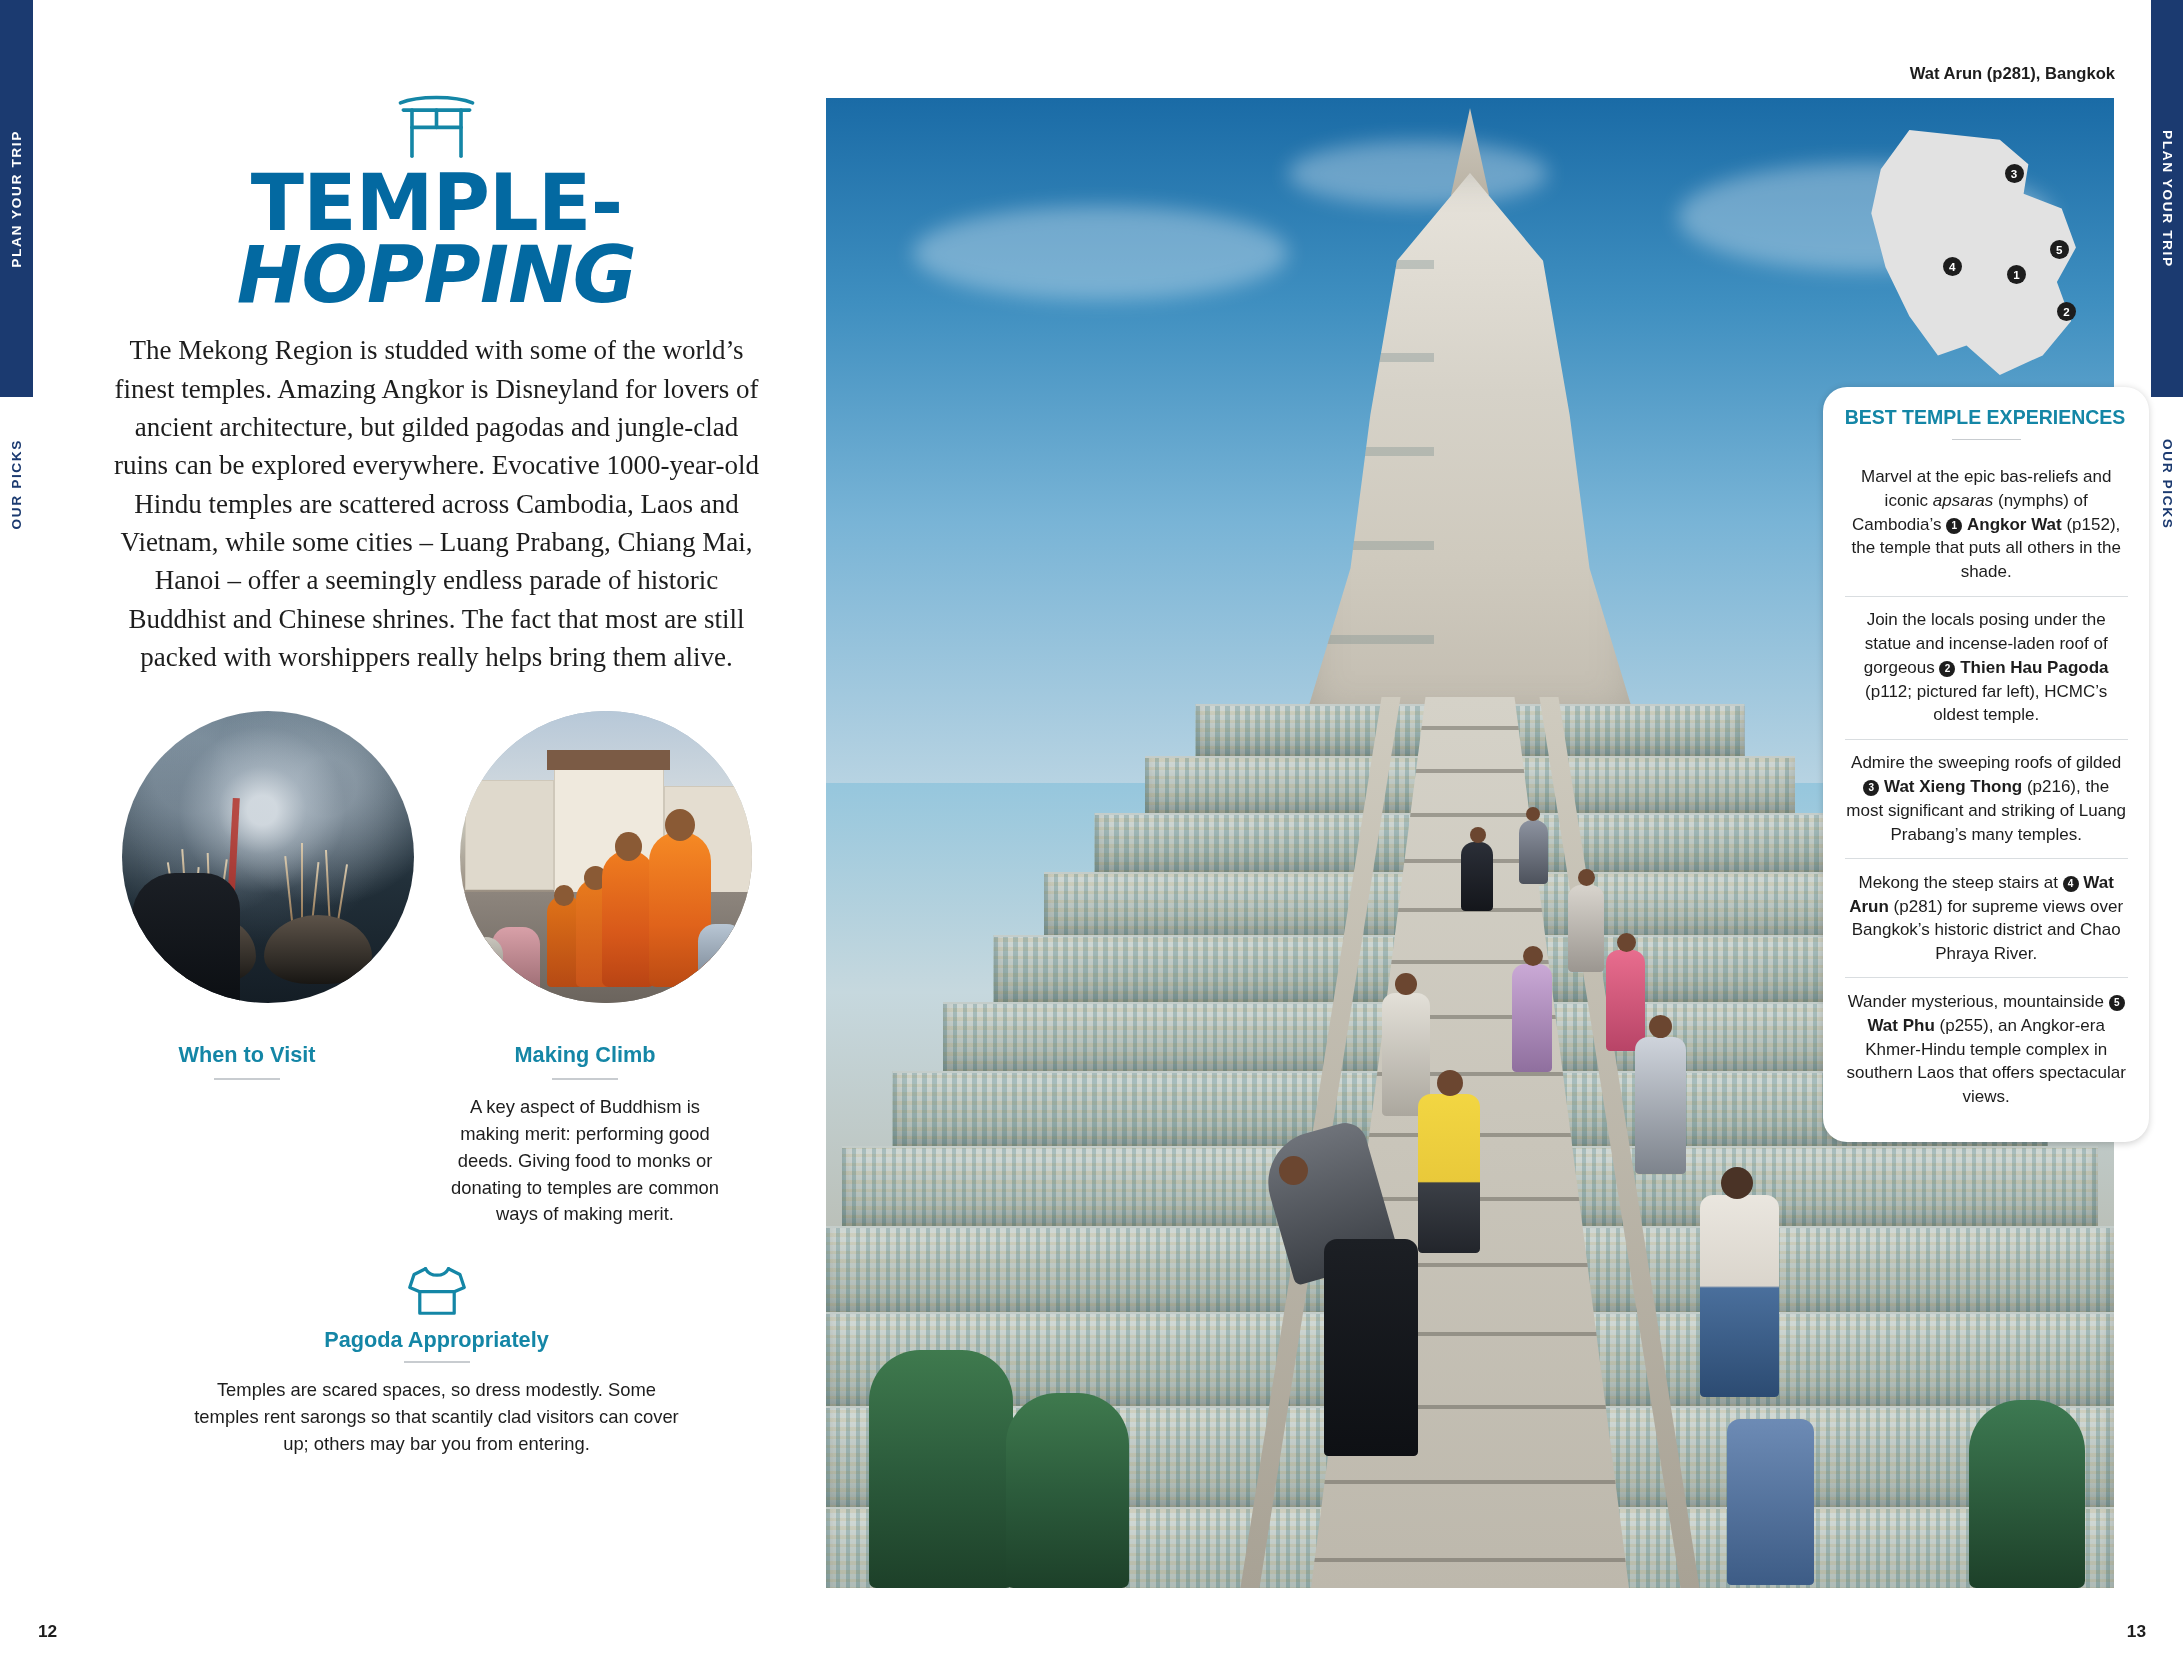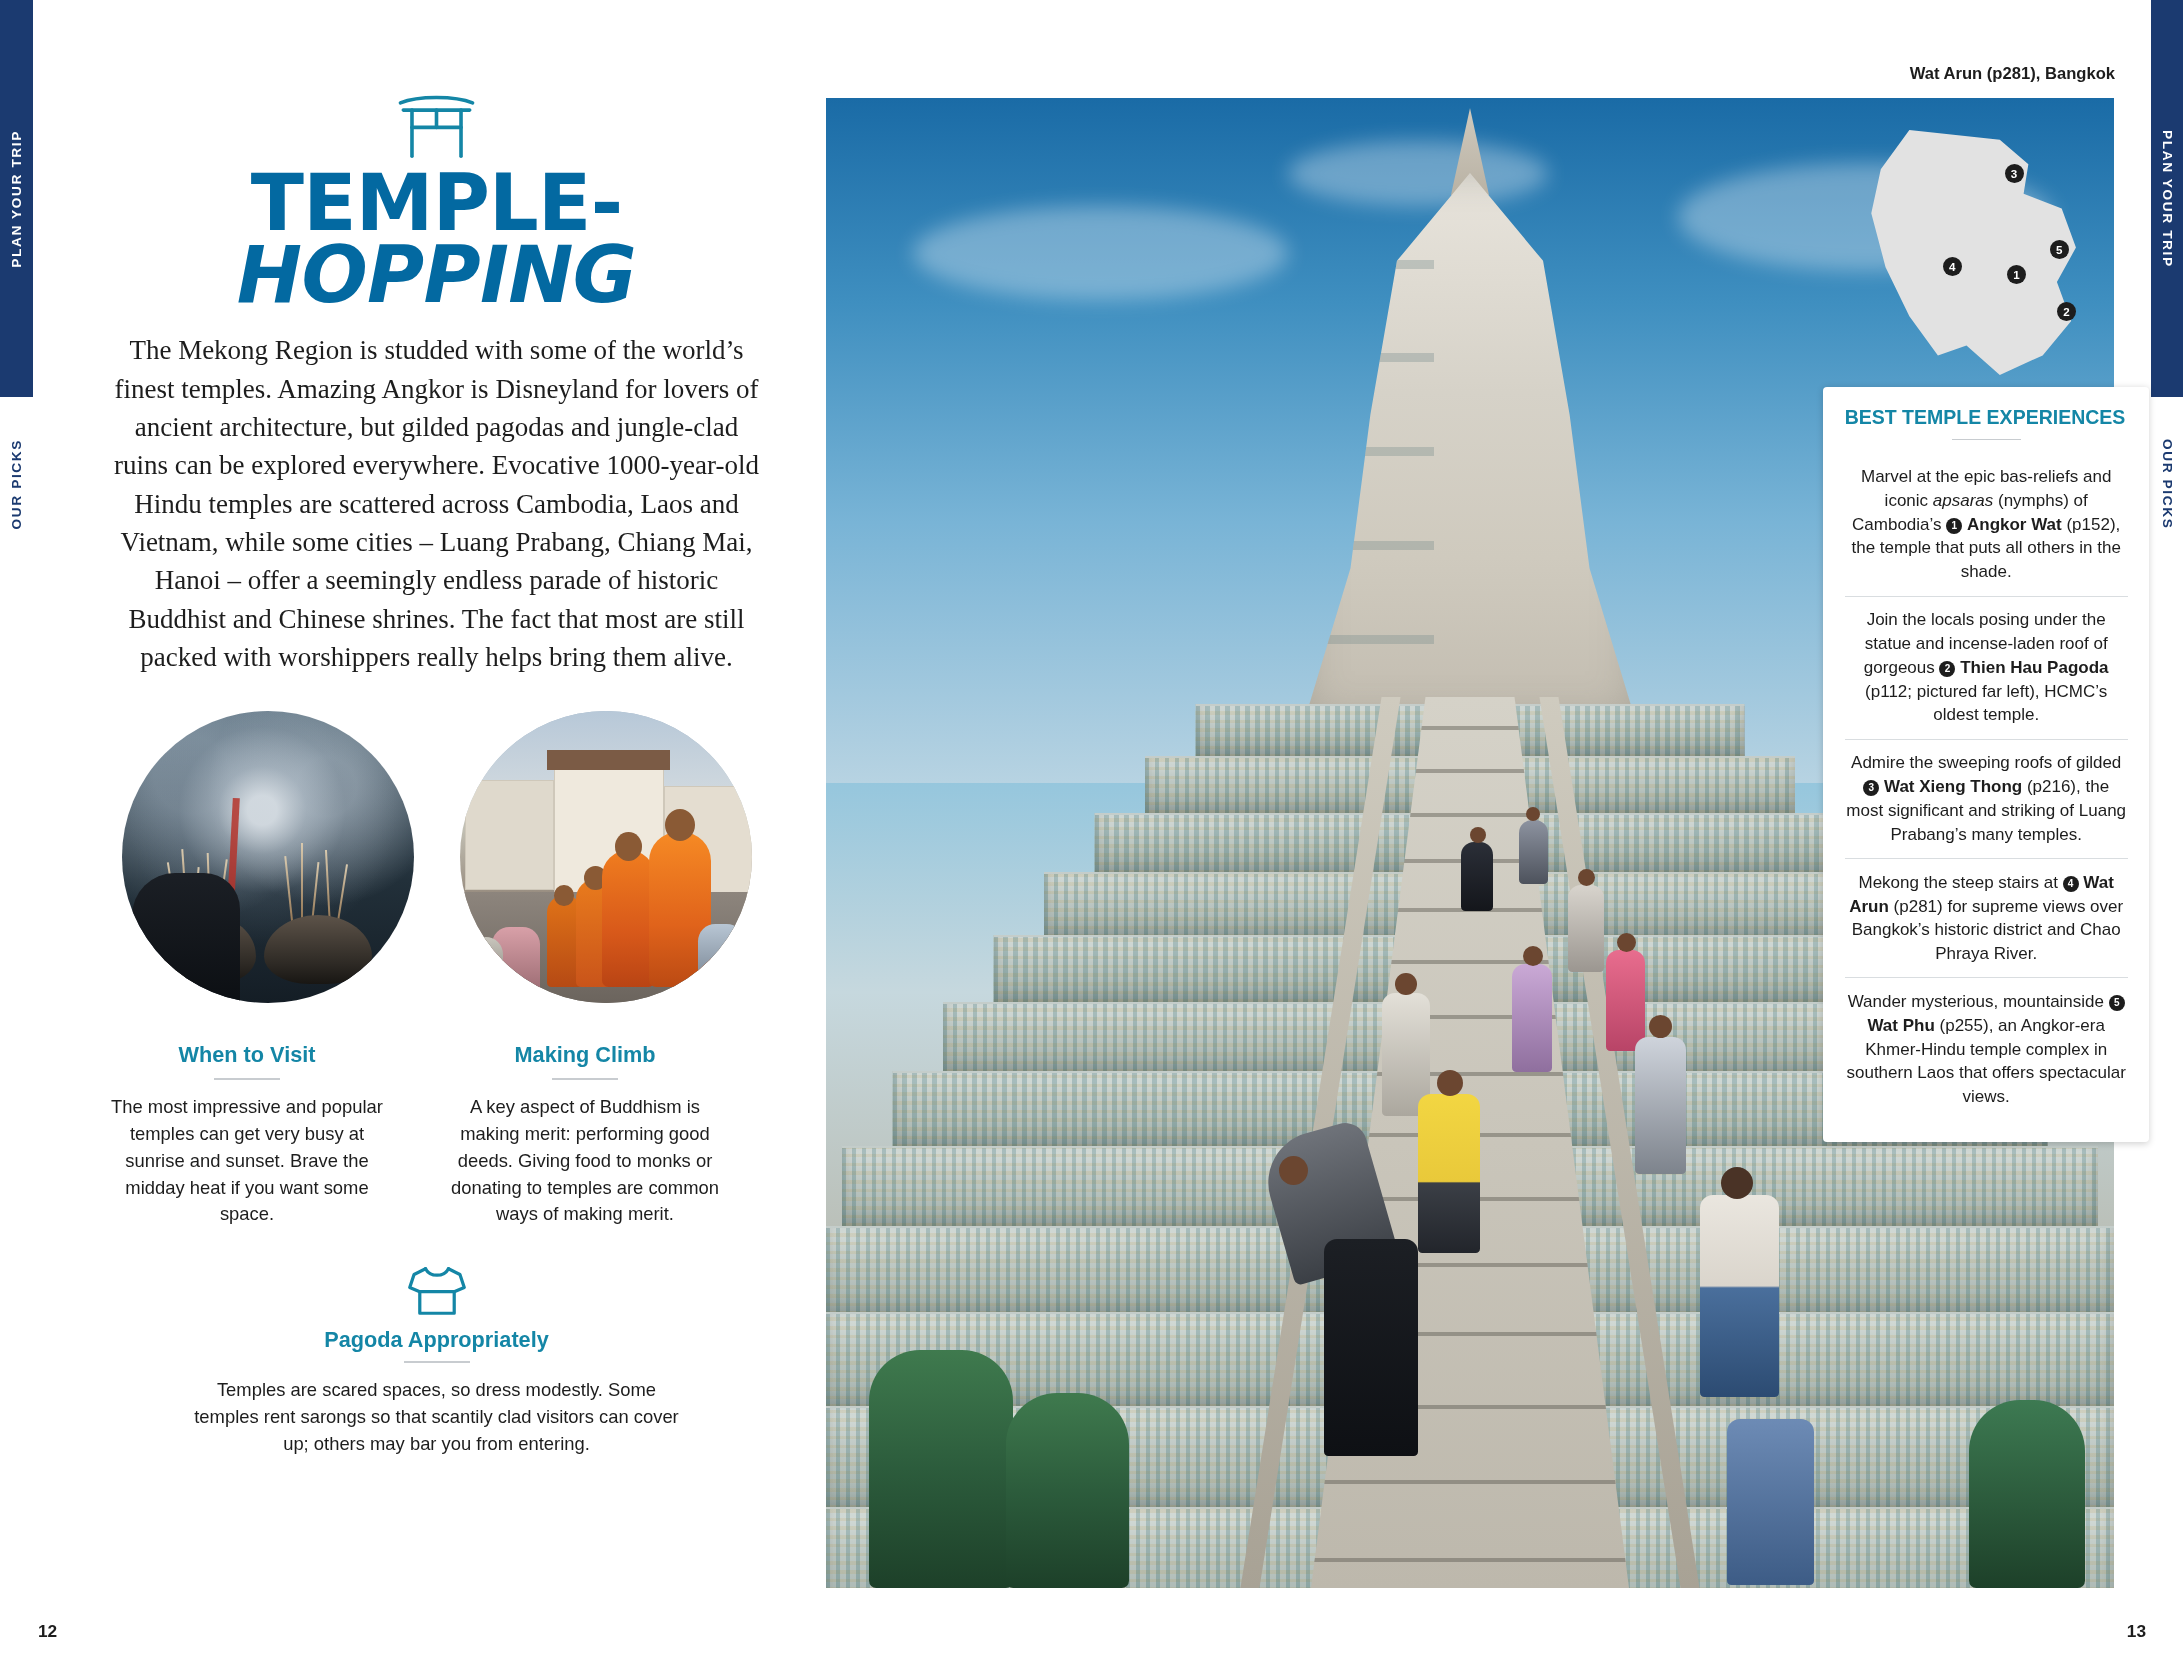--- a/index.html
+++ b/index.html
@@ -450,21 +450,21 @@
     justify-content: center;
   }
 
   
   .best-box {
     position: absolute;
     left: 731px;
     top: 387px;
     width: 283px;
     background: #ffffff;
-    border-radius: 4px;
+    border-radius: 24px;
     padding: 19px 21.7px 21.7px 21.7px;
     box-shadow: 0 1.4px 7.2px rgba(0,0,0,0.18);
   }
   .best-title {
     color: #1486a6;
     font-size: 19.5px;
     font-weight: bold;
     line-height: 1.18;
     margin-bottom: 10px;
   }
@@ -585,21 +585,20 @@
           <div class="kneel k1"></div>
           <div class="kneel k2"></div>
           <div class="kneel k3"></div>
         </div>
       </div>
 
       <div class="two-col">
         <div class="col">
           <div class="sub-head">When to Visit</div>
           <div class="rule"></div>
-          <div class="body-sm">The most impressive and popular temples can get very busy at sunrise and sunset. Brave the midday heat if you want some space.</div>
         </div>
         <div class="col">
           <div class="sub-head">Making Climb</div>
           <div class="rule"></div>
           <div class="body-sm">A key aspect of Buddhism is making merit: performing good deeds. Giving food to monks or donating to temples are common ways of making merit.</div>
         </div>
       </div>
 
       <div class="dress-wrap">
         <svg class="shirt-icon" viewBox="0 0 92 78">

